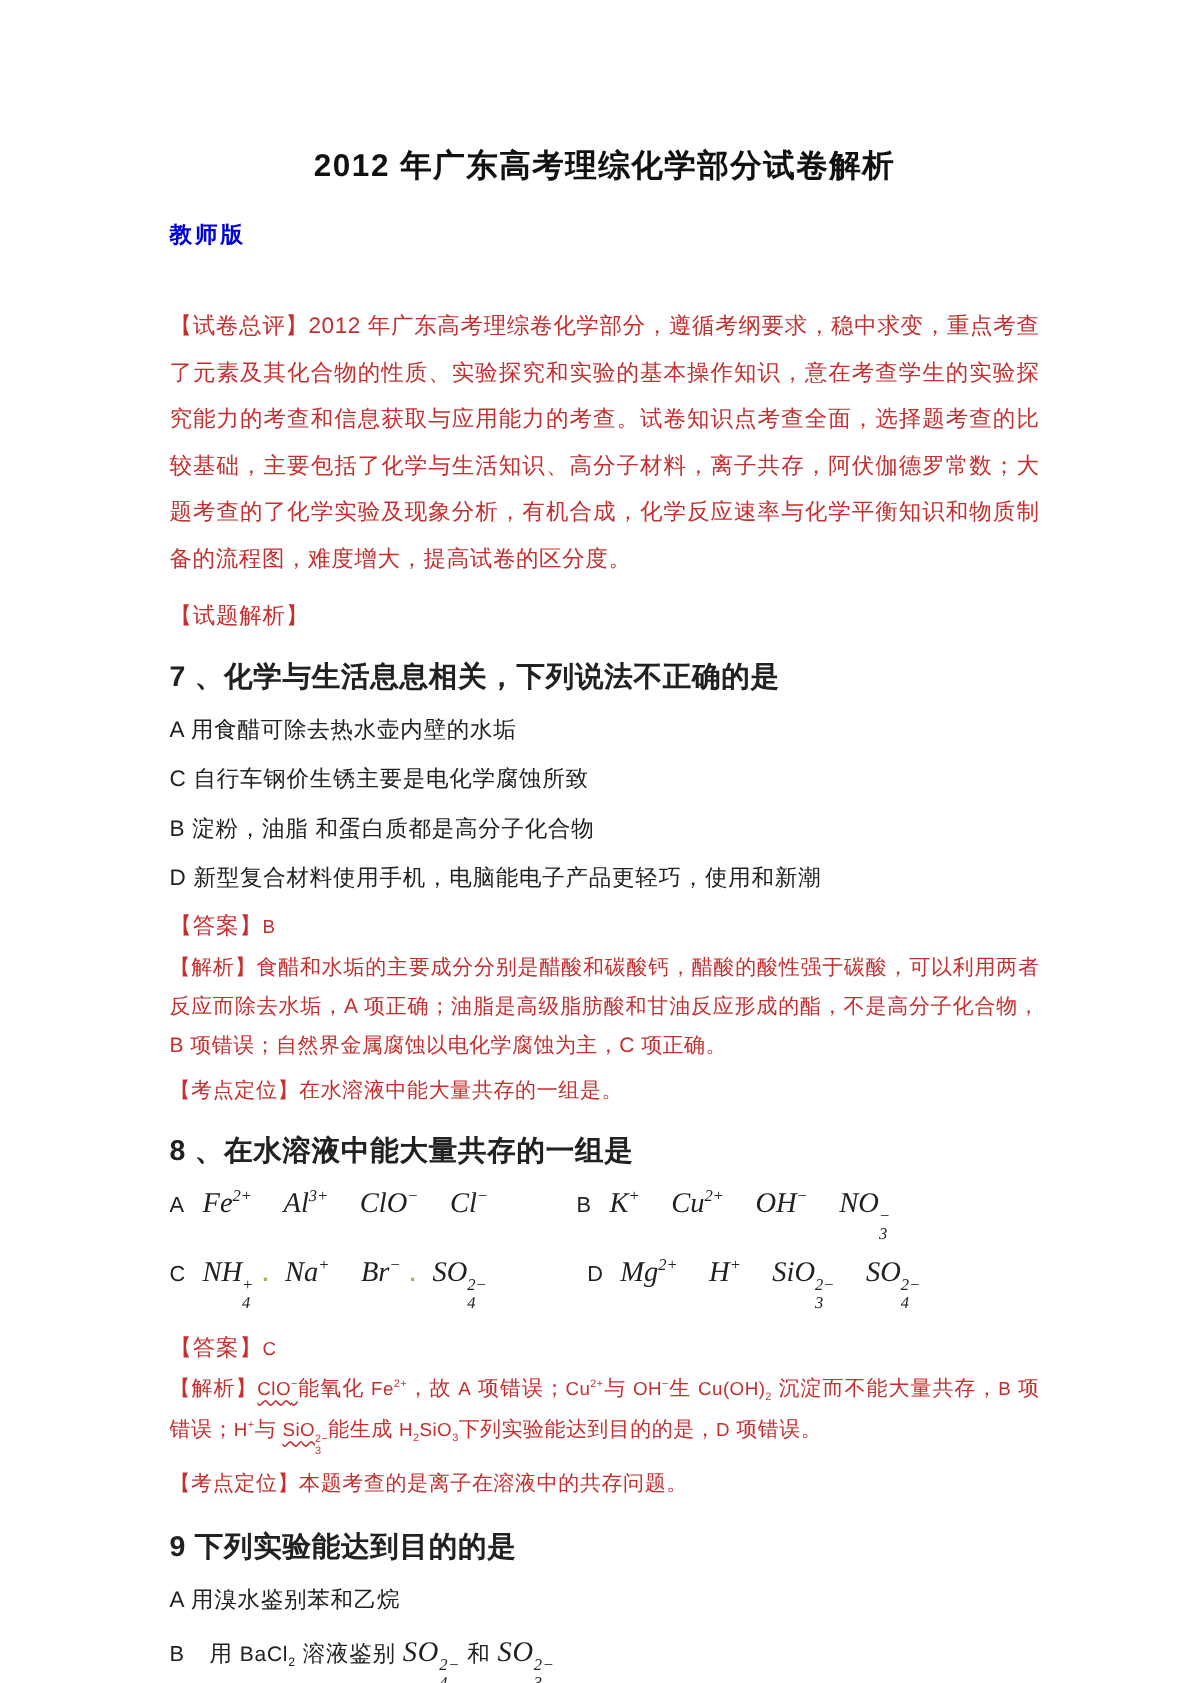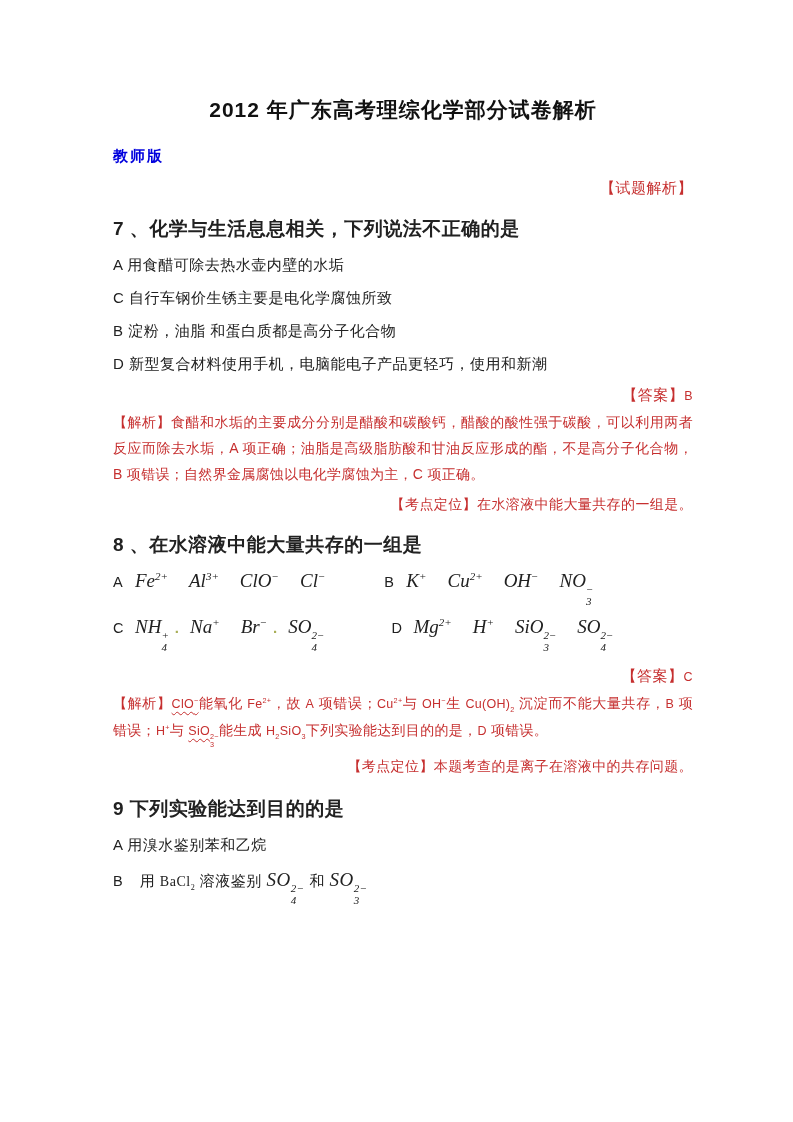--- a/index.html
+++ b/index.html
@@ -17,21 +17,21 @@
   .doc-title {
     margin:0; text-align:center;
     font-size:21px; font-weight:bold; color:#111111;
     letter-spacing:1px;
   }
   .edition {
     margin-top:23px; text-align:left;
     font-size:15px; font-weight:bold; color:#0000dd;
     letter-spacing:2px;
   }
-  .red { color:#c62f2f;text-align:right; }
+  .red { color:#c62f2f; }
   .overview {
     margin:36px 0 0 0;
     font-size:15px; line-height:31px; text-align:justify;
     letter-spacing:0.4px;
   }
   .sec-heading { margin-top:13px; font-size:15px; letter-spacing:0.5px; }
   .q-text { margin-top:18px; font-size:19px; letter-spacing:0.5px;font-weight:bold; }
   .opt { margin-top:13px; font-size:15px; line-height:20px; letter-spacing:0.5px; }
   .ans { margin-top:12px; font-size:15px; letter-spacing:0.5px; }
   .analysis {
@@ -47,21 +47,21 @@
   .grp-d { margin-left:46px; }
   .opt-letter { display:inline-block; min-width:22px; font-size:14.5px; }
   .ions .ion { margin-right:21px; }
 
   
   .ion {
     font-family:"Liberation Serif", serif;
     font-style:italic; font-size:19px;
   }
   .f  { font-size:12.5px; font-family:"Liberation Sans", sans-serif; }
-  .fb { font-size:14px; font-family:Liberation Serif, serif;margin-top:28px; }
+  .fb { font-size:14px; font-family:Liberation Sans, sans-serif;margin-top:28px; }
   sup, sub { font-size:0.58em; line-height:0; }
   sup { vertical-align:super; }
   sub { vertical-align:sub; }
   .stk {
     display:inline-flex; flex-direction:column; align-items:flex-start;
     vertical-align:-0.52em; line-height:1.12; font-size:0.58em;
   }
   .wavy {
     text-decoration-line:underline;
     text-decoration-style:wavy;
@@ -79,20 +79,21 @@
   .footer .sep { margin:0 11px; color:#555; }
 </style>
 </head>
 <body>
 
 <div class="page">
 
   <h1 class="doc-title">2012 年广东高考理综化学部分试卷解析</h1>
   <div class="edition">教师版</div>
 
+  <p class="overview red">【试卷总评】2012 年广东高考理综卷化学部分，遵循考纲要求，稳中求变，重点考查了元素及其化合物的性质、实验探究和实验的基本操作知识，意在考查学生的实验探究能力的考查和信息获取与应用能力的考查。试卷知识点考查全面，选择题考查的比较基础，主要包括了化学与生活知识、高分子材料，离子共存，阿伏伽德罗常数；大题考查的了化学实验及现象分析，有机合成，化学反应速率与化学平衡知识和物质制备的流程图，难度增大，提高试卷的区分度。</p>
 
   <div class="sec-heading red">【试题解析】</div>
 
   <section>
     <div class="q-text">7 、化学与生活息息相关，下列说法不正确的是</div>
     <div class="opt">A 用食醋可除去热水壶内壁的水垢</div>
     <div class="opt">C 自行车钢价生锈主要是电化学腐蚀所致</div>
     <div class="opt">B 淀粉，油脂 和蛋白质都是高分子化合物</div>
     <div class="opt">D 新型复合材料使用手机，电脑能电子产品更轻巧，使用和新潮</div>
     <div class="ans red"><span>【答案】</span><span class="f">B</span></div>

